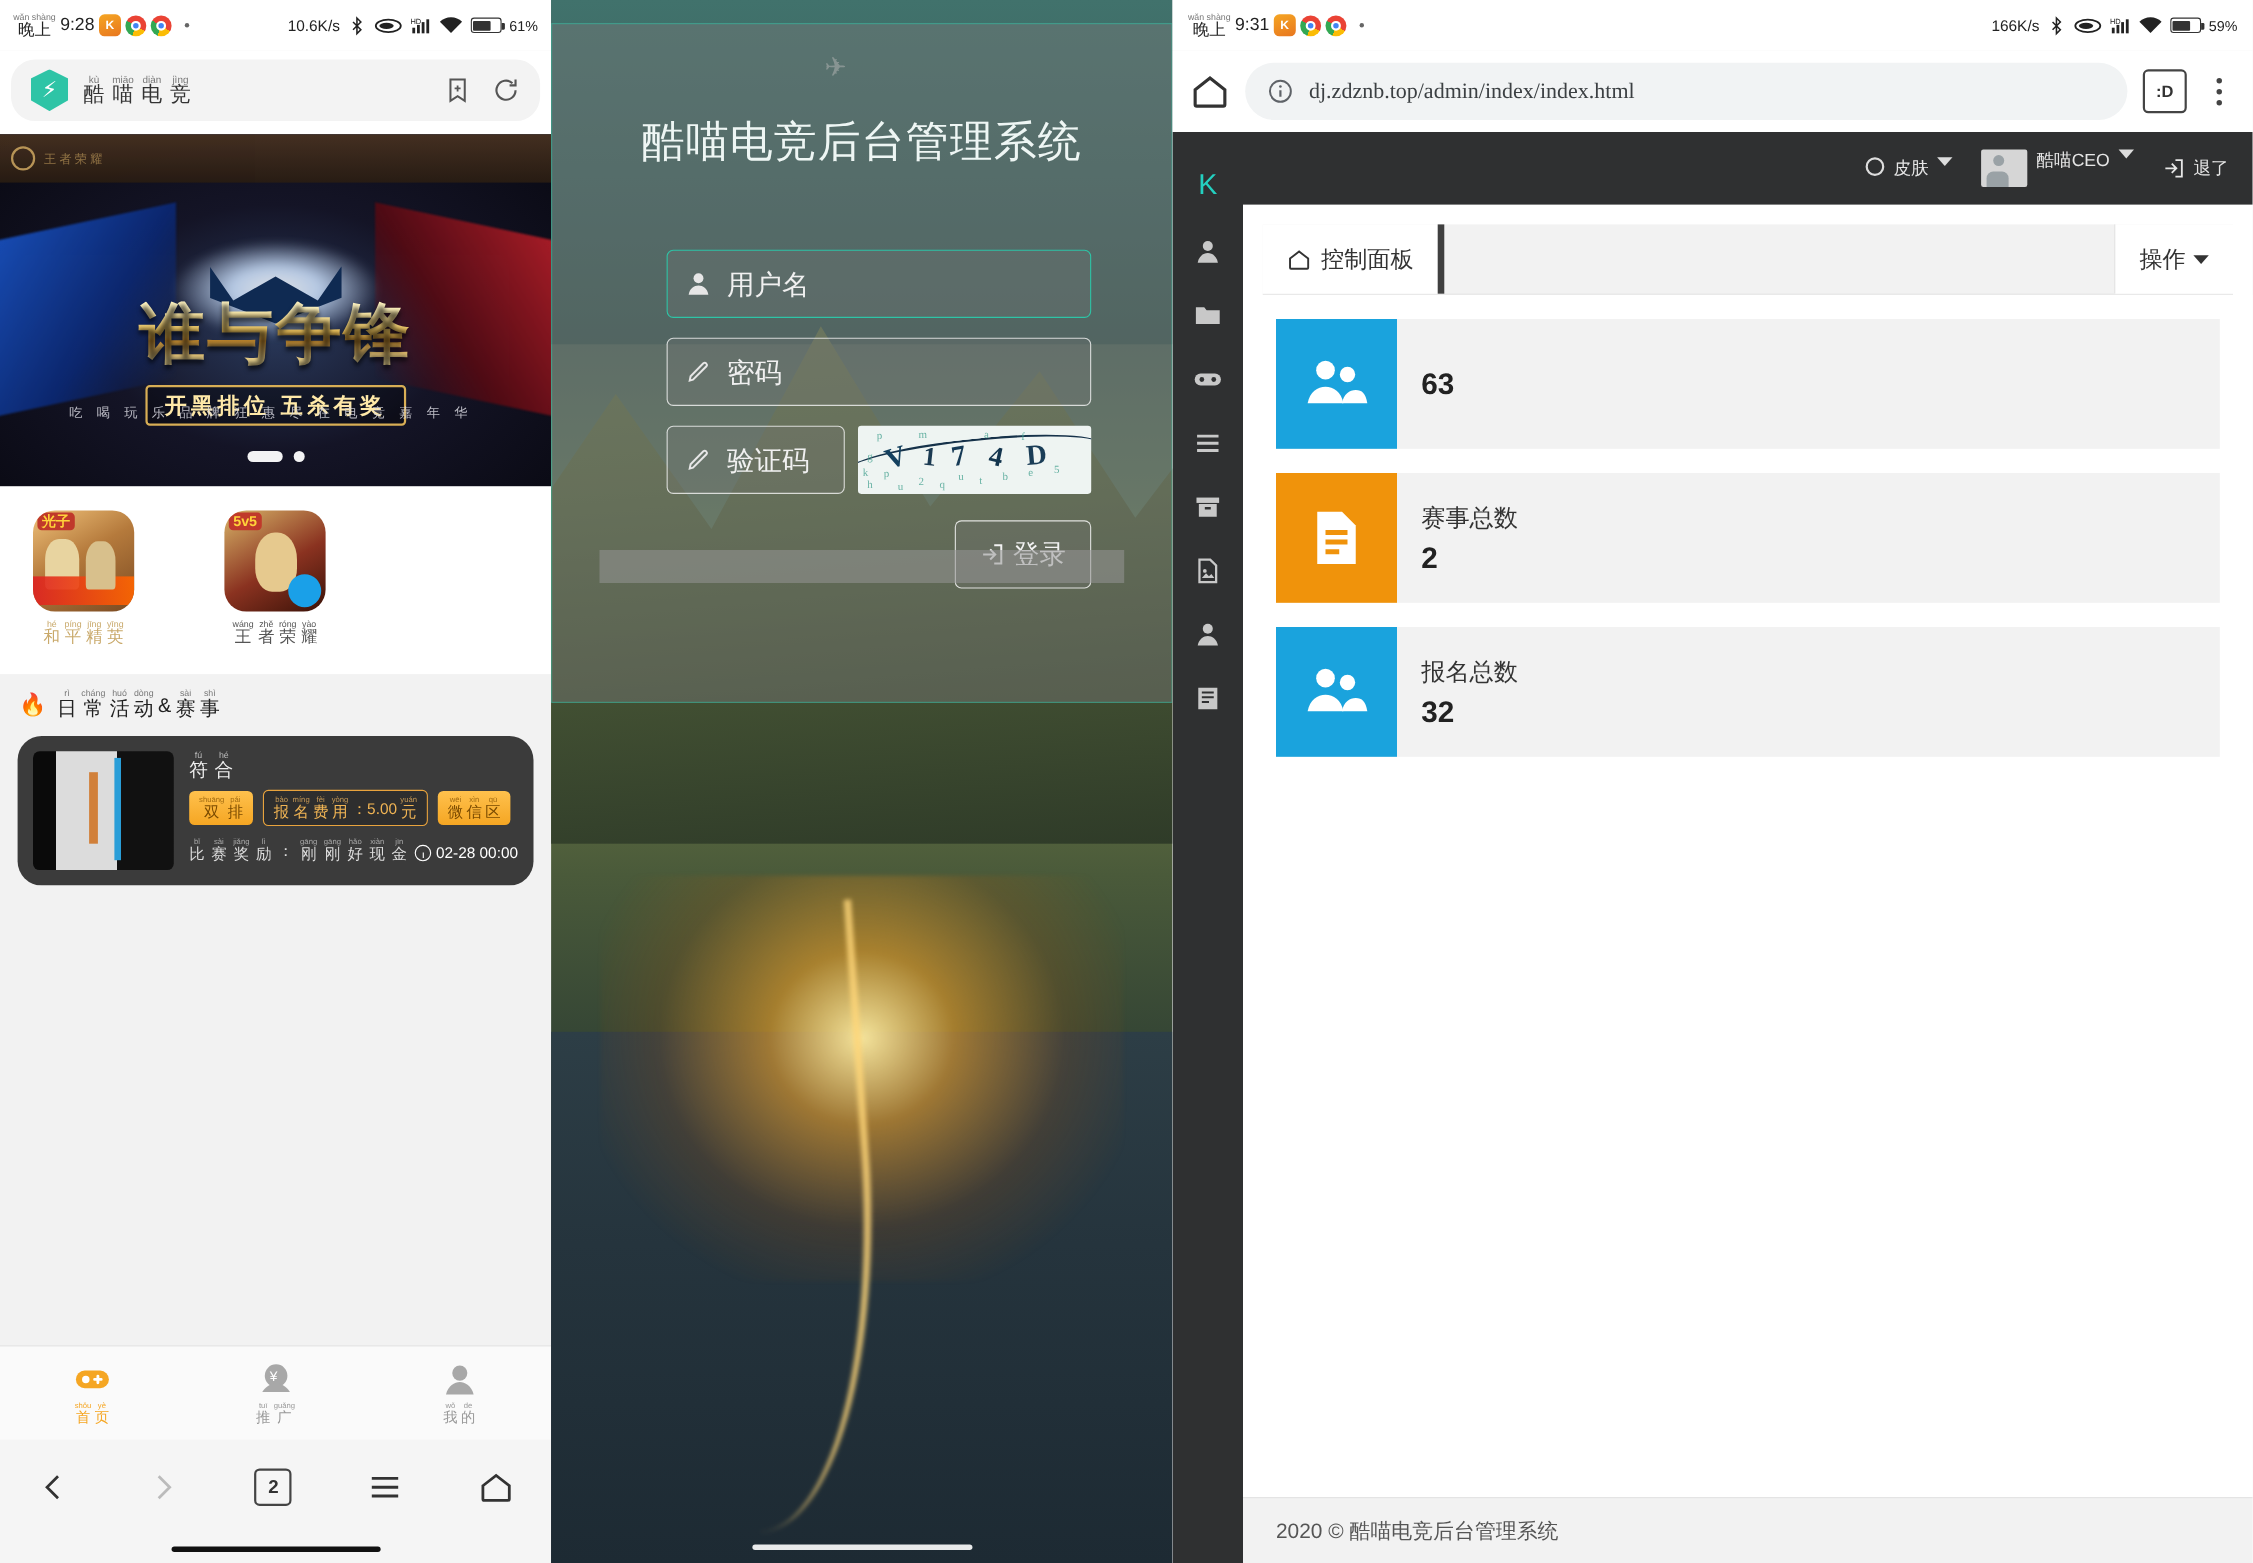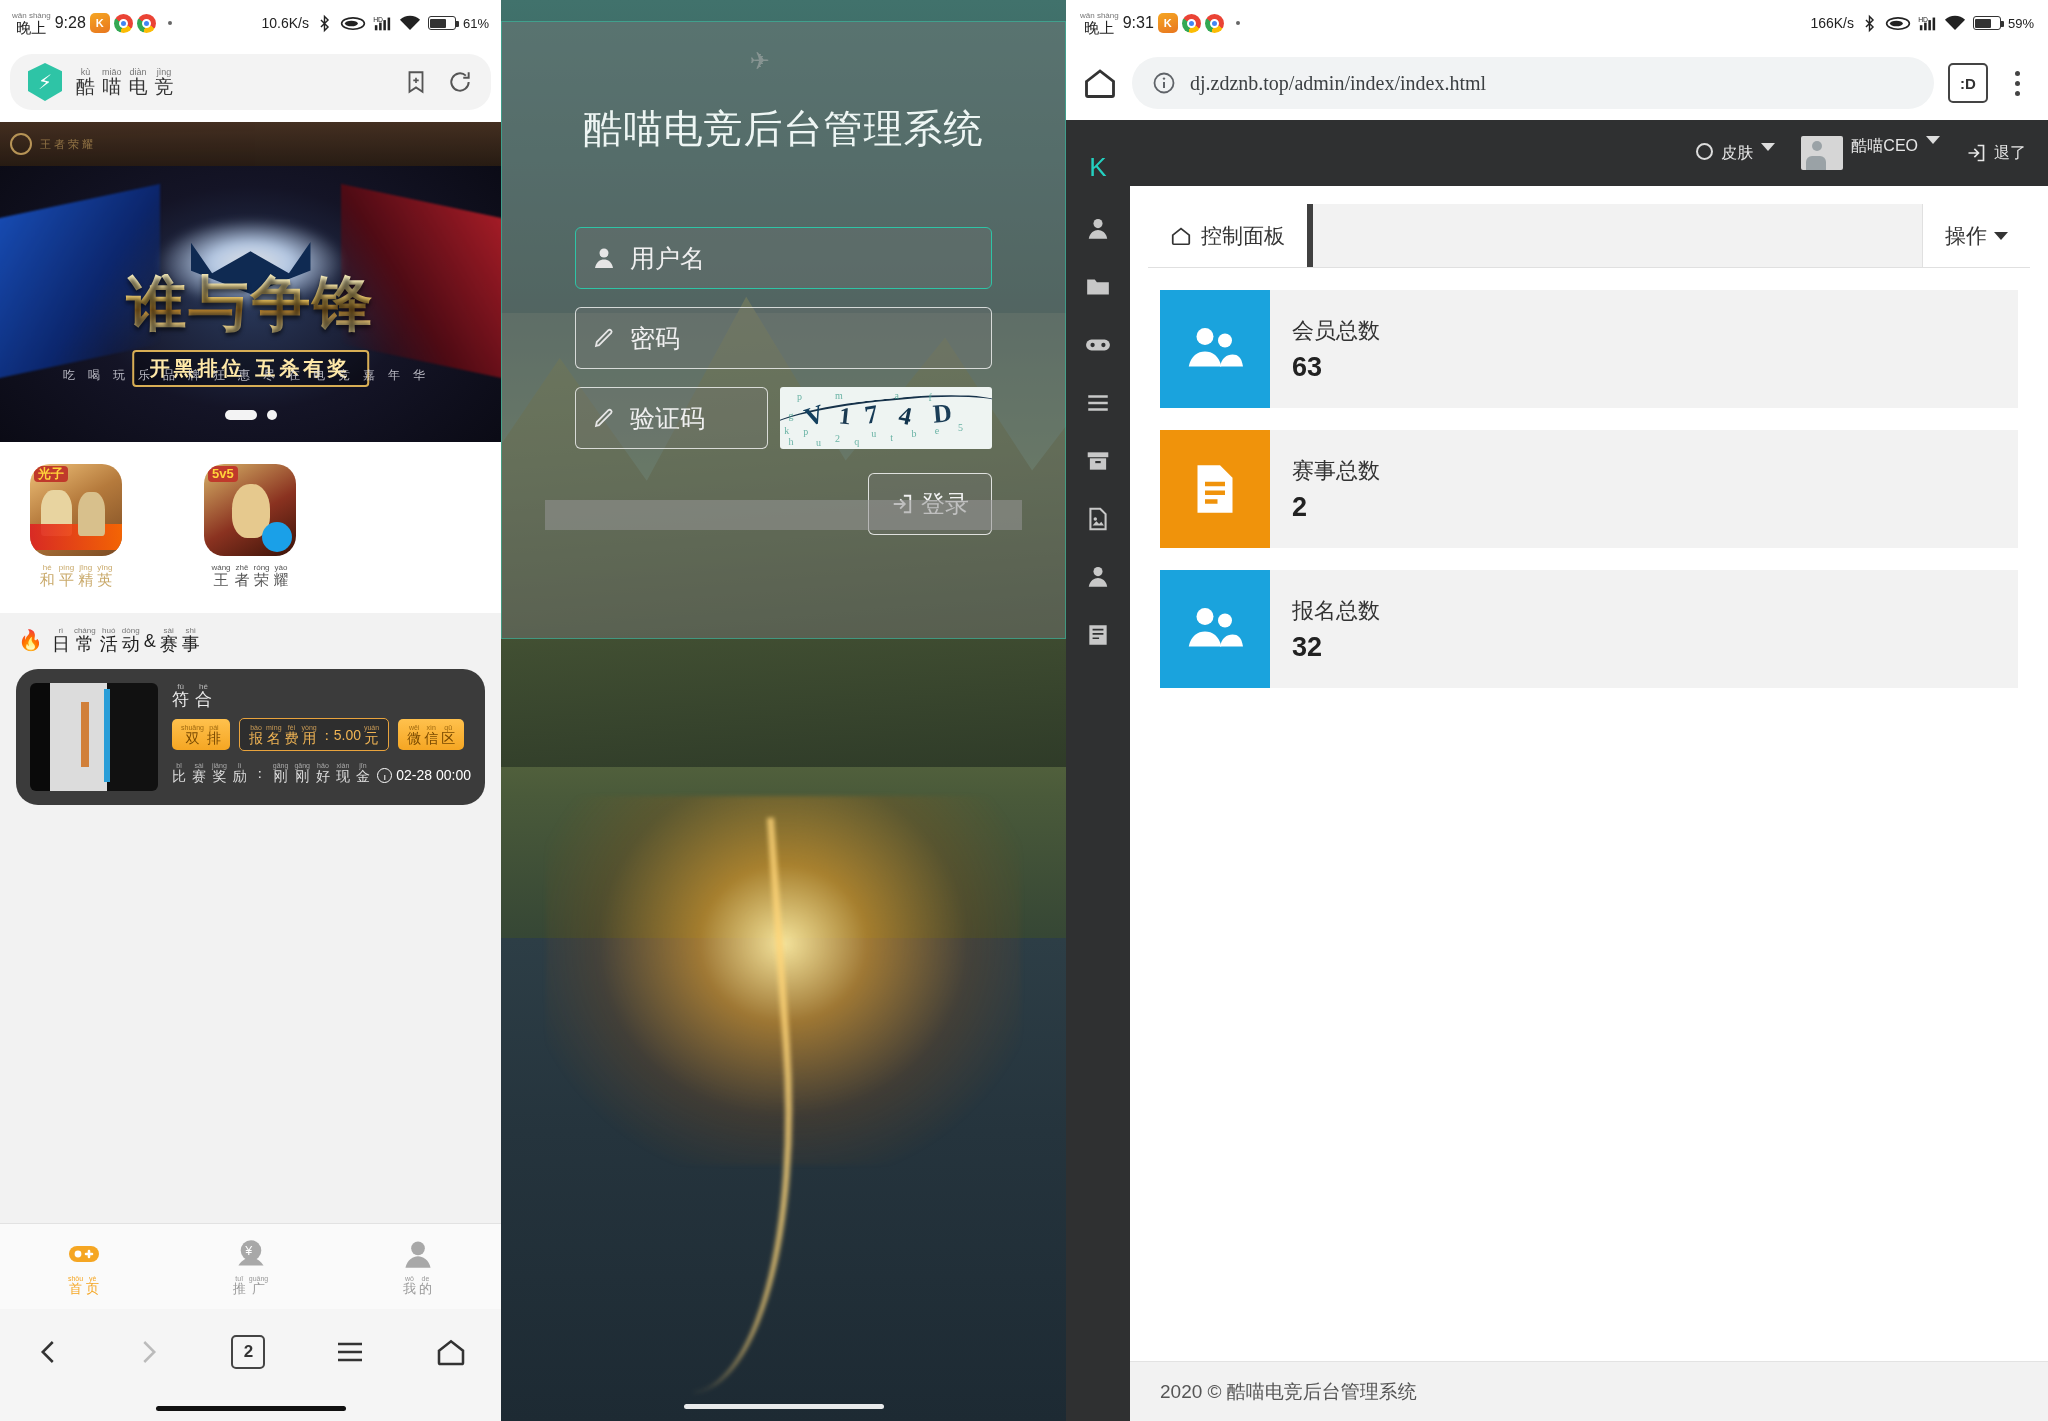--- a/index.html
+++ b/index.html
@@ -145,21 +145,21 @@
   .p2-light{position:absolute;left:8%;right:8%;top:56%;height:26%;
      background:radial-gradient(ellipse at 50% 40%,rgba(255,236,160,.95) 0%,rgba(255,170,40,.55) 25%,rgba(180,90,10,.18) 55%,transparent 78%);filter:blur(2px);}
   .p2-trail{position:absolute;left:16%;bottom:2%;width:36%;height:40%;border-right:7px solid rgba(255,214,120,.8);
      border-radius:0 0 60% 0;filter:blur(2px);transform:rotate(-4deg);}
   .p2-bird{position:absolute;left:44%;top:3.3%;font-size:24px;color:#b9c8c4;opacity:.7;}
 
   .p2-overlay { position:absolute; left:0; right:0; top:1.5%; height:43.5%; background:rgba(120,120,120,.45); border:1px solid rgba(46,196,166,.55); }
   .p2-title { position:absolute; left:0; right:0; top:7.2%; text-align:center; color:#eef6f4; font-size:39px; letter-spacing:1px; }
   .p2-form { position:absolute; left:74px; right:74px; top:16%; }
   .p2-field { height:62px; border:1.6px solid rgba(255,255,255,.75); border-radius:6px; display:flex; align-items:center;
-     padding:0 16px; gap:14px; background:rgba(120,120,120,.25); margin-bottom:18px; }
+     padding:0 16px; gap:14px; background:rgba(120,120,120,.25); margin-bottom:18px;margin-left:31px; }
   .p2-field.focused { border-color:#2ec4a6; }
   .p2-ph { color:#f0f0f0; font-size:25px; }
   .p2-fi { color:#e6e6e6; width:24px; height:24px; flex:none; }
   .p2-row { display:flex; gap:12px; align-items:stretch; }
   .p2-row .p2-field { flex:1; margin-bottom:0; }
   .captcha { width:212px; height:62px; background:#eef4f2; border-radius:3px; position:relative; overflow:hidden; flex:none; }
   .captcha .cc { position:absolute; font-family:"Liberation Serif",serif; font-weight:bold; }
   .captcha .noise { position:absolute; font-size:10px; color:#49a392; opacity:.8; font-family:"Liberation Serif",serif;}
   .captcha .stroke { position:absolute; left:-6%; top:18%; width:112%; height:62%; border-top:2.5px solid #16324a;
      border-radius:48%; transform:rotate(-6deg); }
@@ -806,21 +806,20 @@
         <div class="stat">
           <span class="stat-ico" style="background:#1aa3dd">
             <svg viewBox="0 0 24 24">
                 <circle cx="8" cy="7" r="3.4"></circle>
                 <circle cx="16" cy="8.6" r="2.8"></circle>
                 <path d="M1.5 19c.8-4.2 3.6-6 6.5-6s5.7 1.8 6.5 6z"></path>
                 <path d="M14 19c.6-3.3 2.7-4.8 5-4.8s3.6 1.2 4.2 4.8z"></path>
               </svg>
           </span>
           <span class="stat-txt">
-            <span class="stat-label">会员总数</span>
             <span class="stat-value">63</span>
           </span>
         </div>
         <div class="stat">
           <span class="stat-ico" style="background:#f0930b">
             <svg viewBox="0 0 24 24">
                 <path d="M5 2.5h9l5 5V21.5H5z"></path>
                 <path d="M8 10h8M8 13.5h8M8 17h5" stroke="#f0930b" stroke-width="1.8" fill="none"></path>
               </svg>
           </span>

